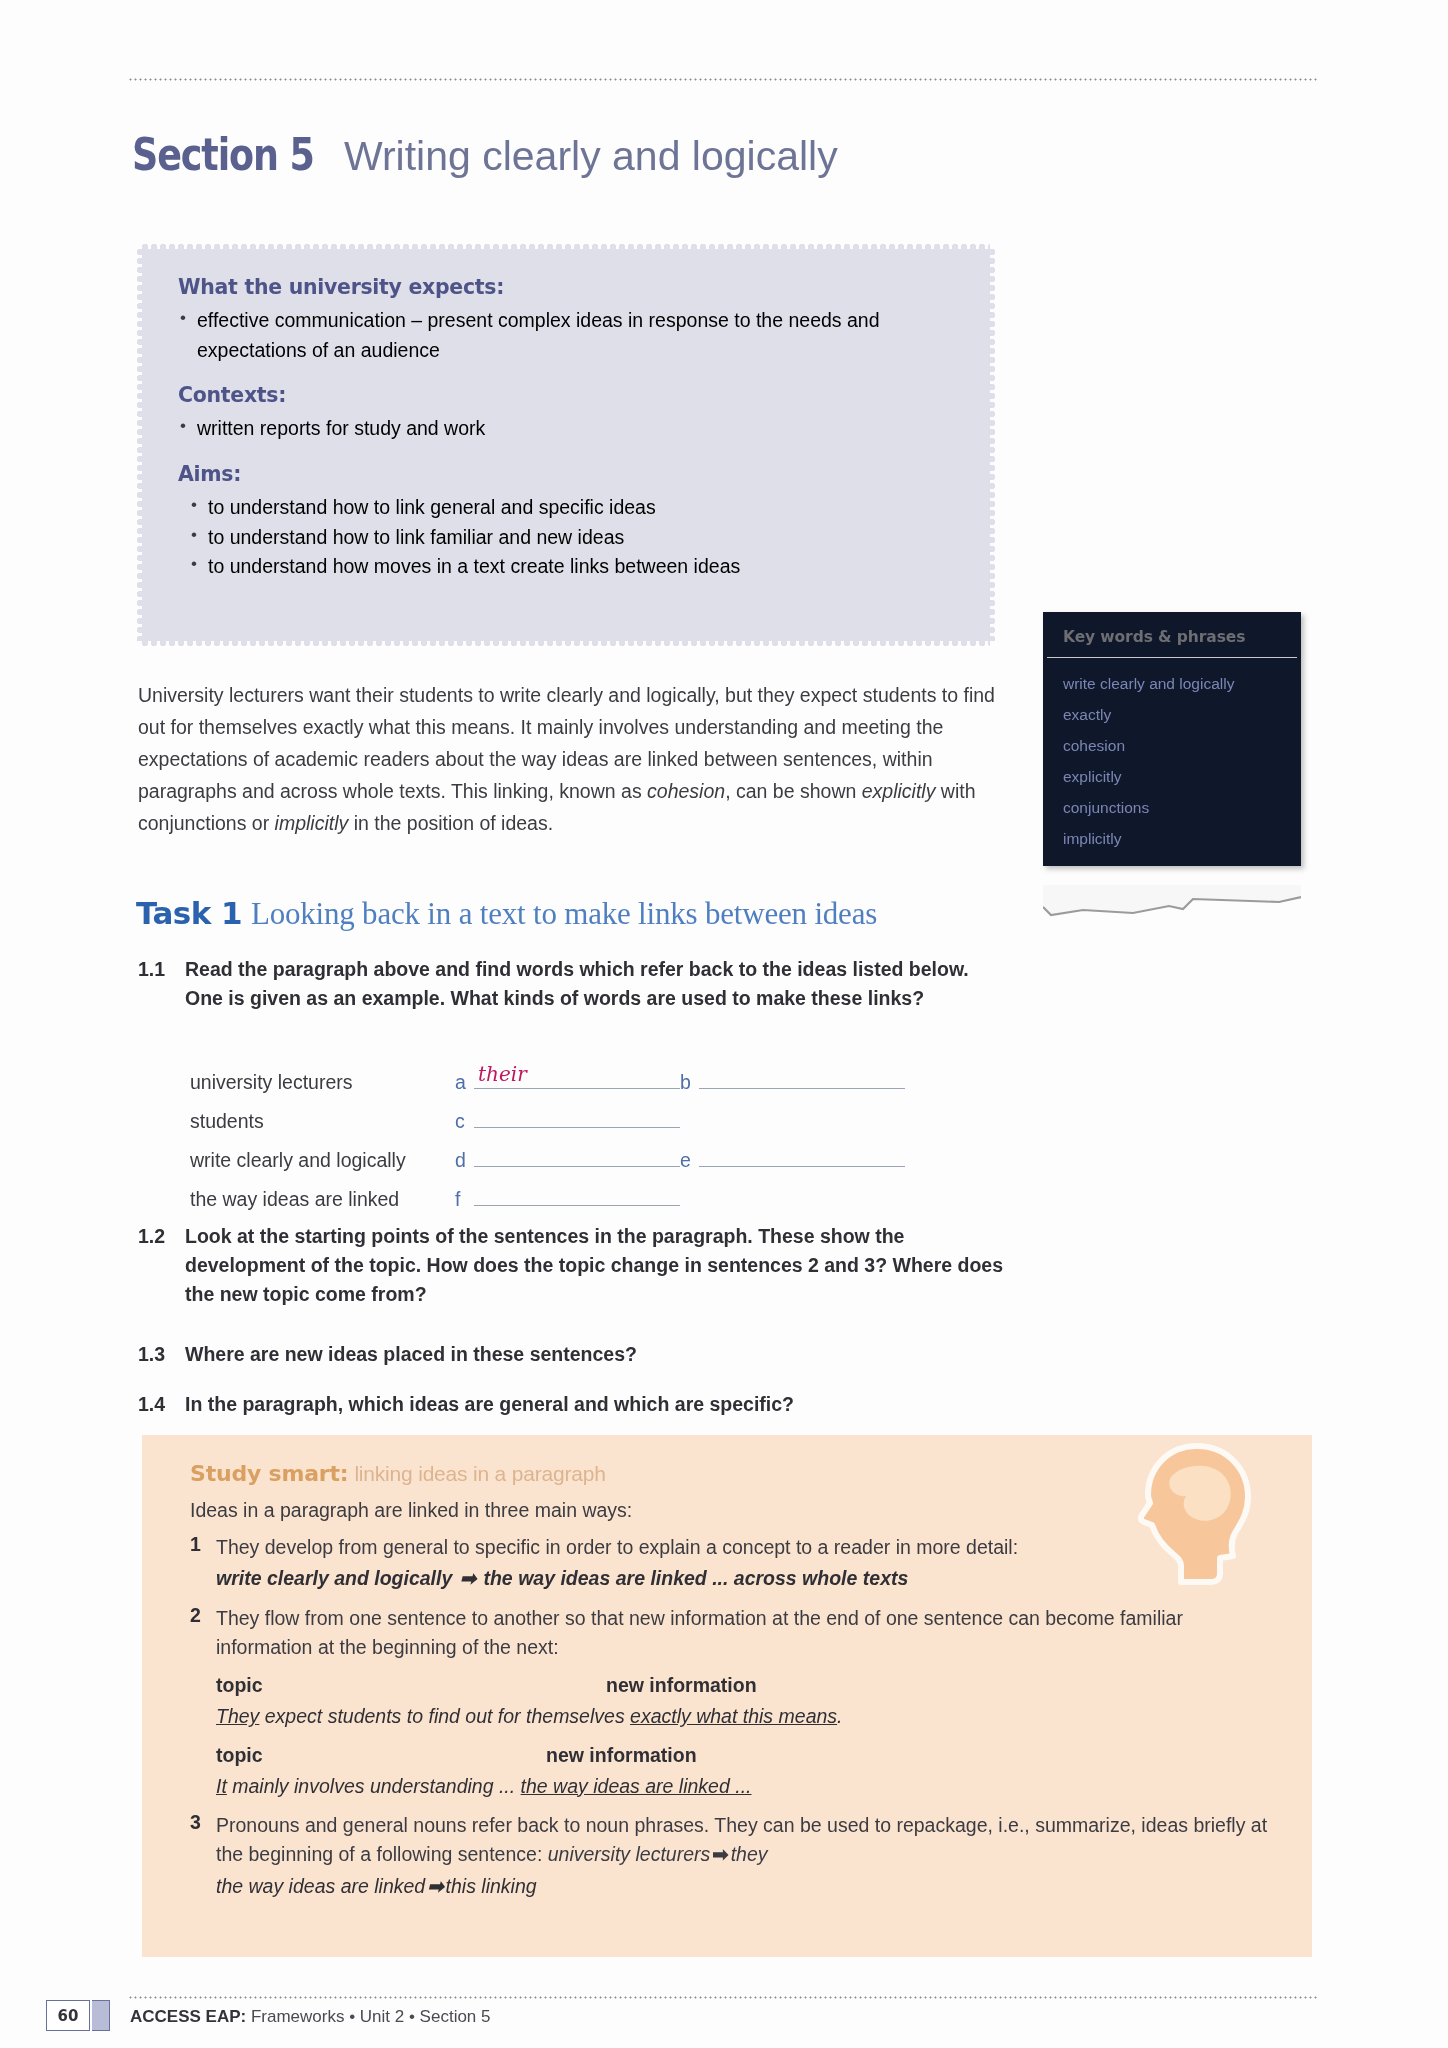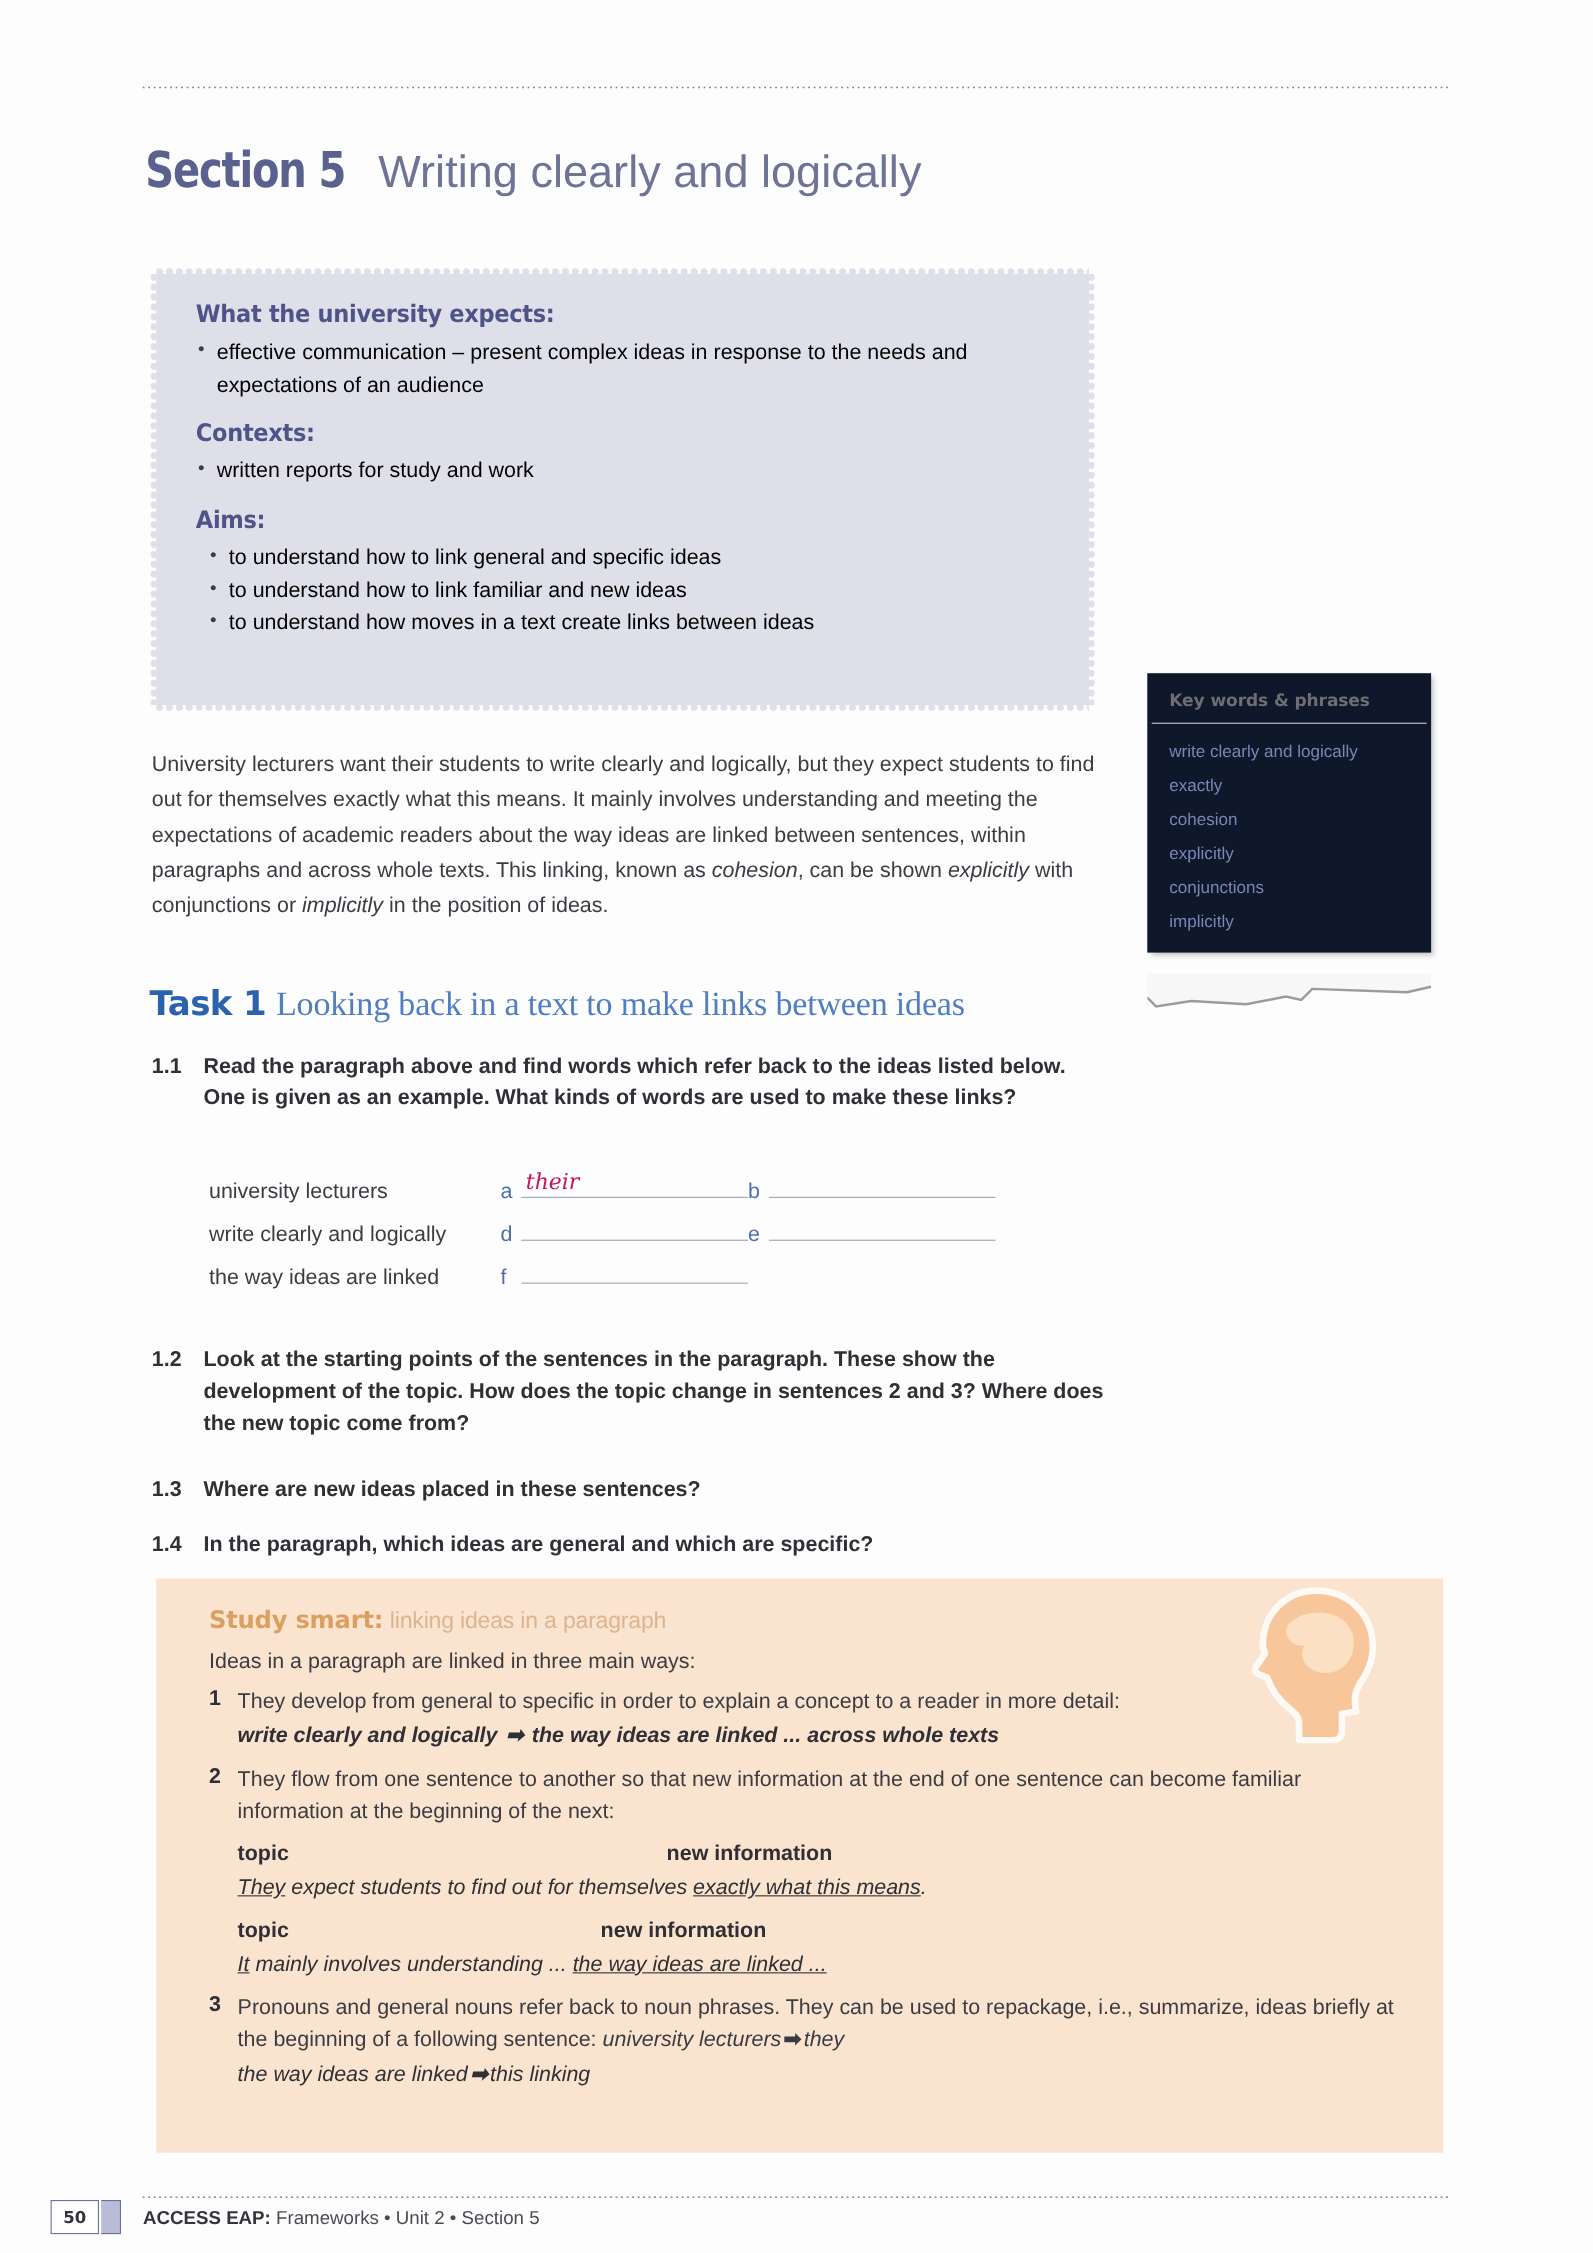--- a/index.html
+++ b/index.html
@@ -453,20 +453,31 @@
         <span class="blankline">
           <span class="handwritten">their</span>
         </span>
       </div>
       <div class="blankwrap">
         <span class="ltr">b</span>
         <span class="blankline"></span>
       </div>
     </div>
 
+    <div class="ansrow">
+      <div class="prompt">students</div>
+      <div class="blankwrap">
+        <span class="ltr">c</span>
+        <span class="blankline"></span>
+      </div>
+      <div class="blankwrap empty-gap">
+        <span class="ltr"></span>
+        <span class="blankline"></span>
+      </div>
+    </div>
 
     <div class="ansrow">
       <div class="prompt">write clearly and logically</div>
       <div class="blankwrap">
         <span class="ltr">d</span>
         <span class="blankline"></span>
       </div>
       <div class="blankwrap">
         <span class="ltr">e</span>
         <span class="blankline"></span>
@@ -553,20 +564,20 @@
       <div class="snum">3</div>
       <div class="sbody">
         <span>Pronouns and general nouns refer back to noun phrases. They can be used to repackage, i.e., summarize, ideas briefly at the beginning of a following sentence: </span><i>university lecturers</i><span class="arrow">➡</span><i>they</i>
         <div class="exline"><i>the way ideas are linked</i><span class="arrow">➡</span><i>this linking</i></div>
       </div>
     </div>
   </div>
 
   <div class="footer-dots"></div>
   <div class="pagebox">
-    <span class="pnum">50</span>
+    <span class="pnum">60</span>
   </div>
   <div class="pagetab"></div>
   <div class="footer-text">
     <b>ACCESS EAP:</b><span> Frameworks • Unit 2 • Section 5</span>
   </div>
 
 </div>
 
 </body></html>

